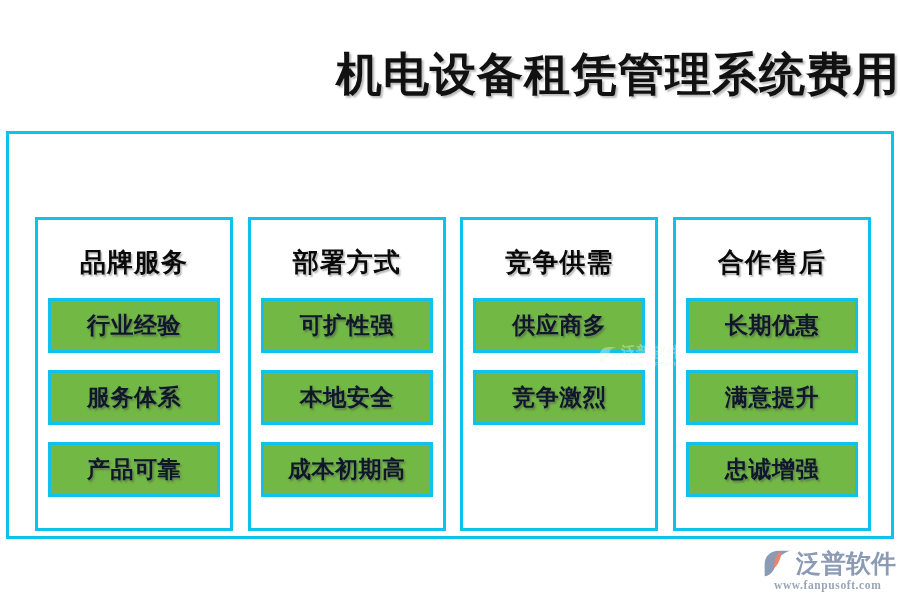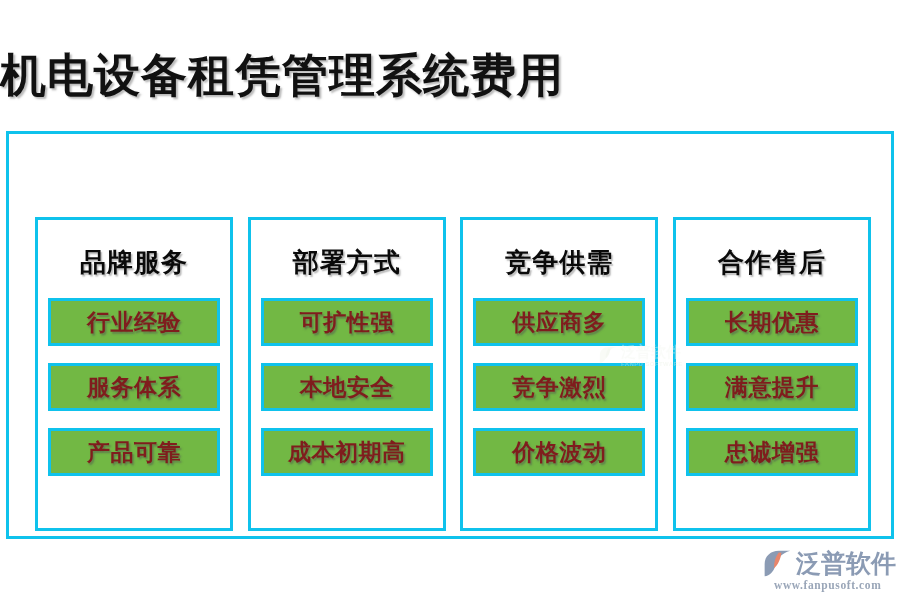--- a/index.html
+++ b/index.html
@@ -15,22 +15,22 @@
     font-family: "Liberation Serif", "DejaVu Serif", serif;
     position: relative;
   }
 
   
   .page-title {
     position: absolute;
     left: 0;
     top: 46px;
     width: 900px;
-    text-align: left;
-    font-family: Liberation Sans, sans-serif;
+    text-align: right;
+    font-family: Liberation Serif, serif;
     font-size: 46px;
     line-height: 58px;
     font-weight: 700;
     color: #111111;
     letter-spacing: 1px;
     text-shadow: 2px 2px 2px rgba(130,130,130,0.55);
     white-space: nowrap;
   }
 
   
@@ -84,30 +84,30 @@
   .column-items {
     width: 100%;
     display: flex;
     flex-direction: column;
     align-items: center;
     gap: 17px;
   }
 
   .item-box {
     width: 172px;
-    height: 48px;
+    height: 55px;
     background: #72b844;
     border: 3px solid #0fc2ec;
     display: flex;
     align-items: center;
     justify-content: center;
     font-family: "Liberation Serif", "DejaVu Serif", serif;
     font-size: 23px;
     font-weight: 700;
-    color: #7f1d1d;
+    color: #0f172a;
     letter-spacing: 0.5px;
     text-shadow: 1.5px 1.5px 2px rgba(80,80,80,0.55);
     white-space: nowrap;
   }
 
   
   .watermark {
     position: absolute;
     left: 598px;
     top: 336px;
@@ -210,21 +210,20 @@
         <div class="item-box">本地安全</div>
         <div class="item-box">成本初期高</div>
       </div>
     </div>
 
     <div class="column">
       <div class="column-header">竞争供需</div>
       <div class="column-items">
         <div class="item-box">供应商多</div>
         <div class="item-box">竞争激烈</div>
-        <div class="item-box">价格波动</div>
       </div>
     </div>
 
     <div class="column">
       <div class="column-header">合作售后</div>
       <div class="column-items">
         <div class="item-box">长期优惠</div>
         <div class="item-box">满意提升</div>
         <div class="item-box">忠诚增强</div>
       </div>

